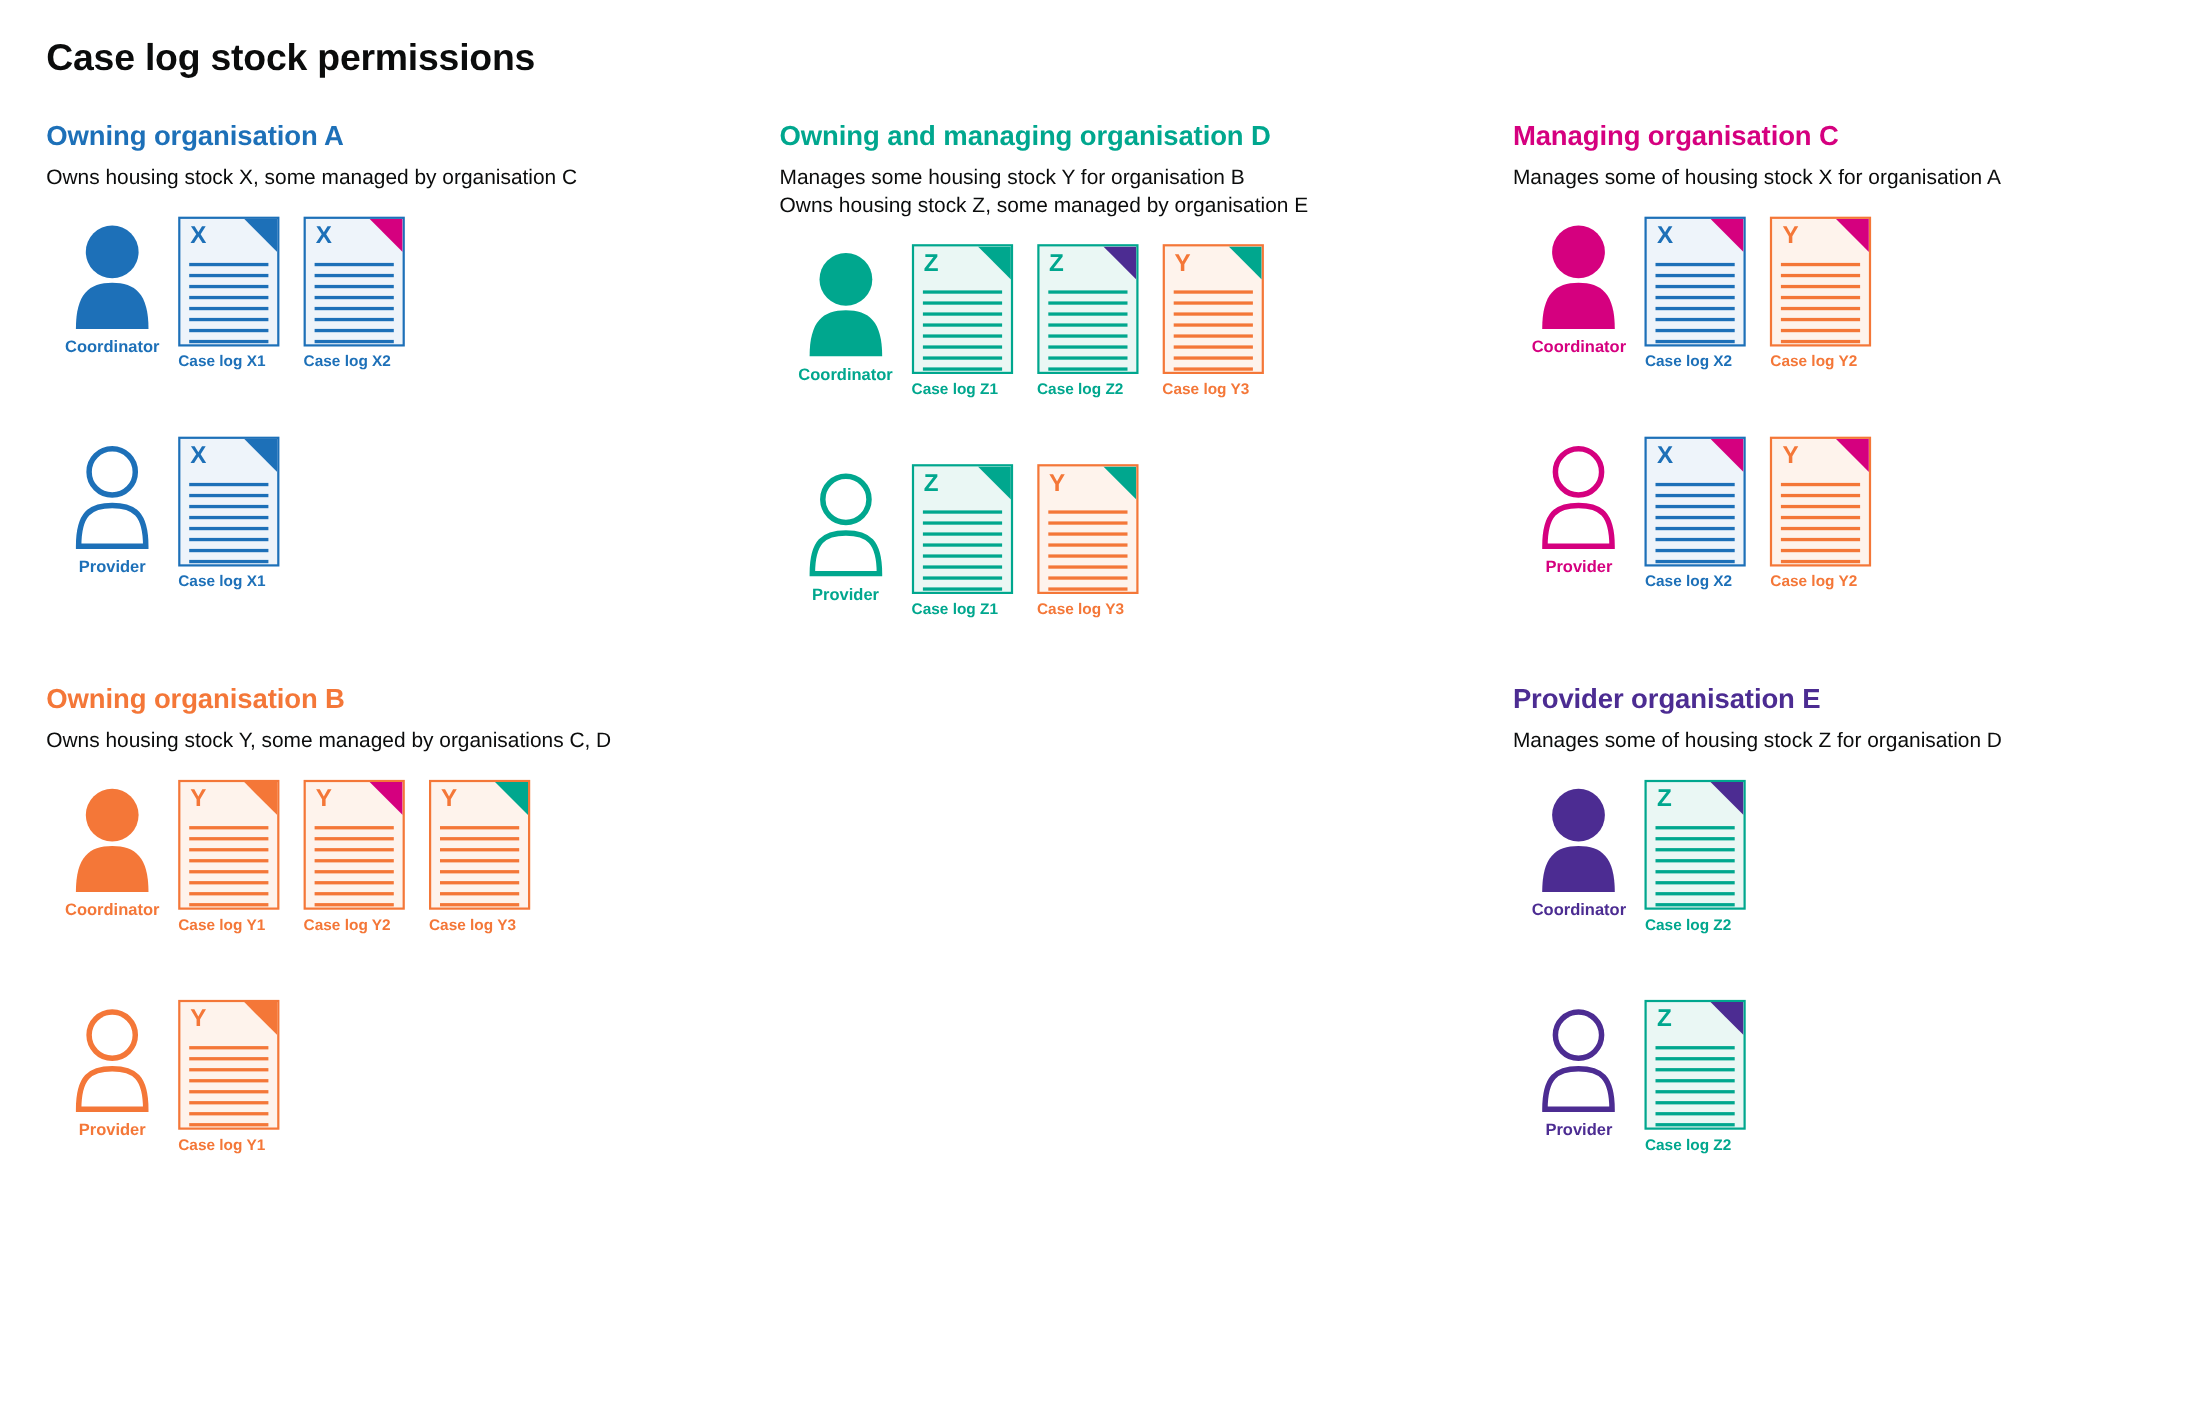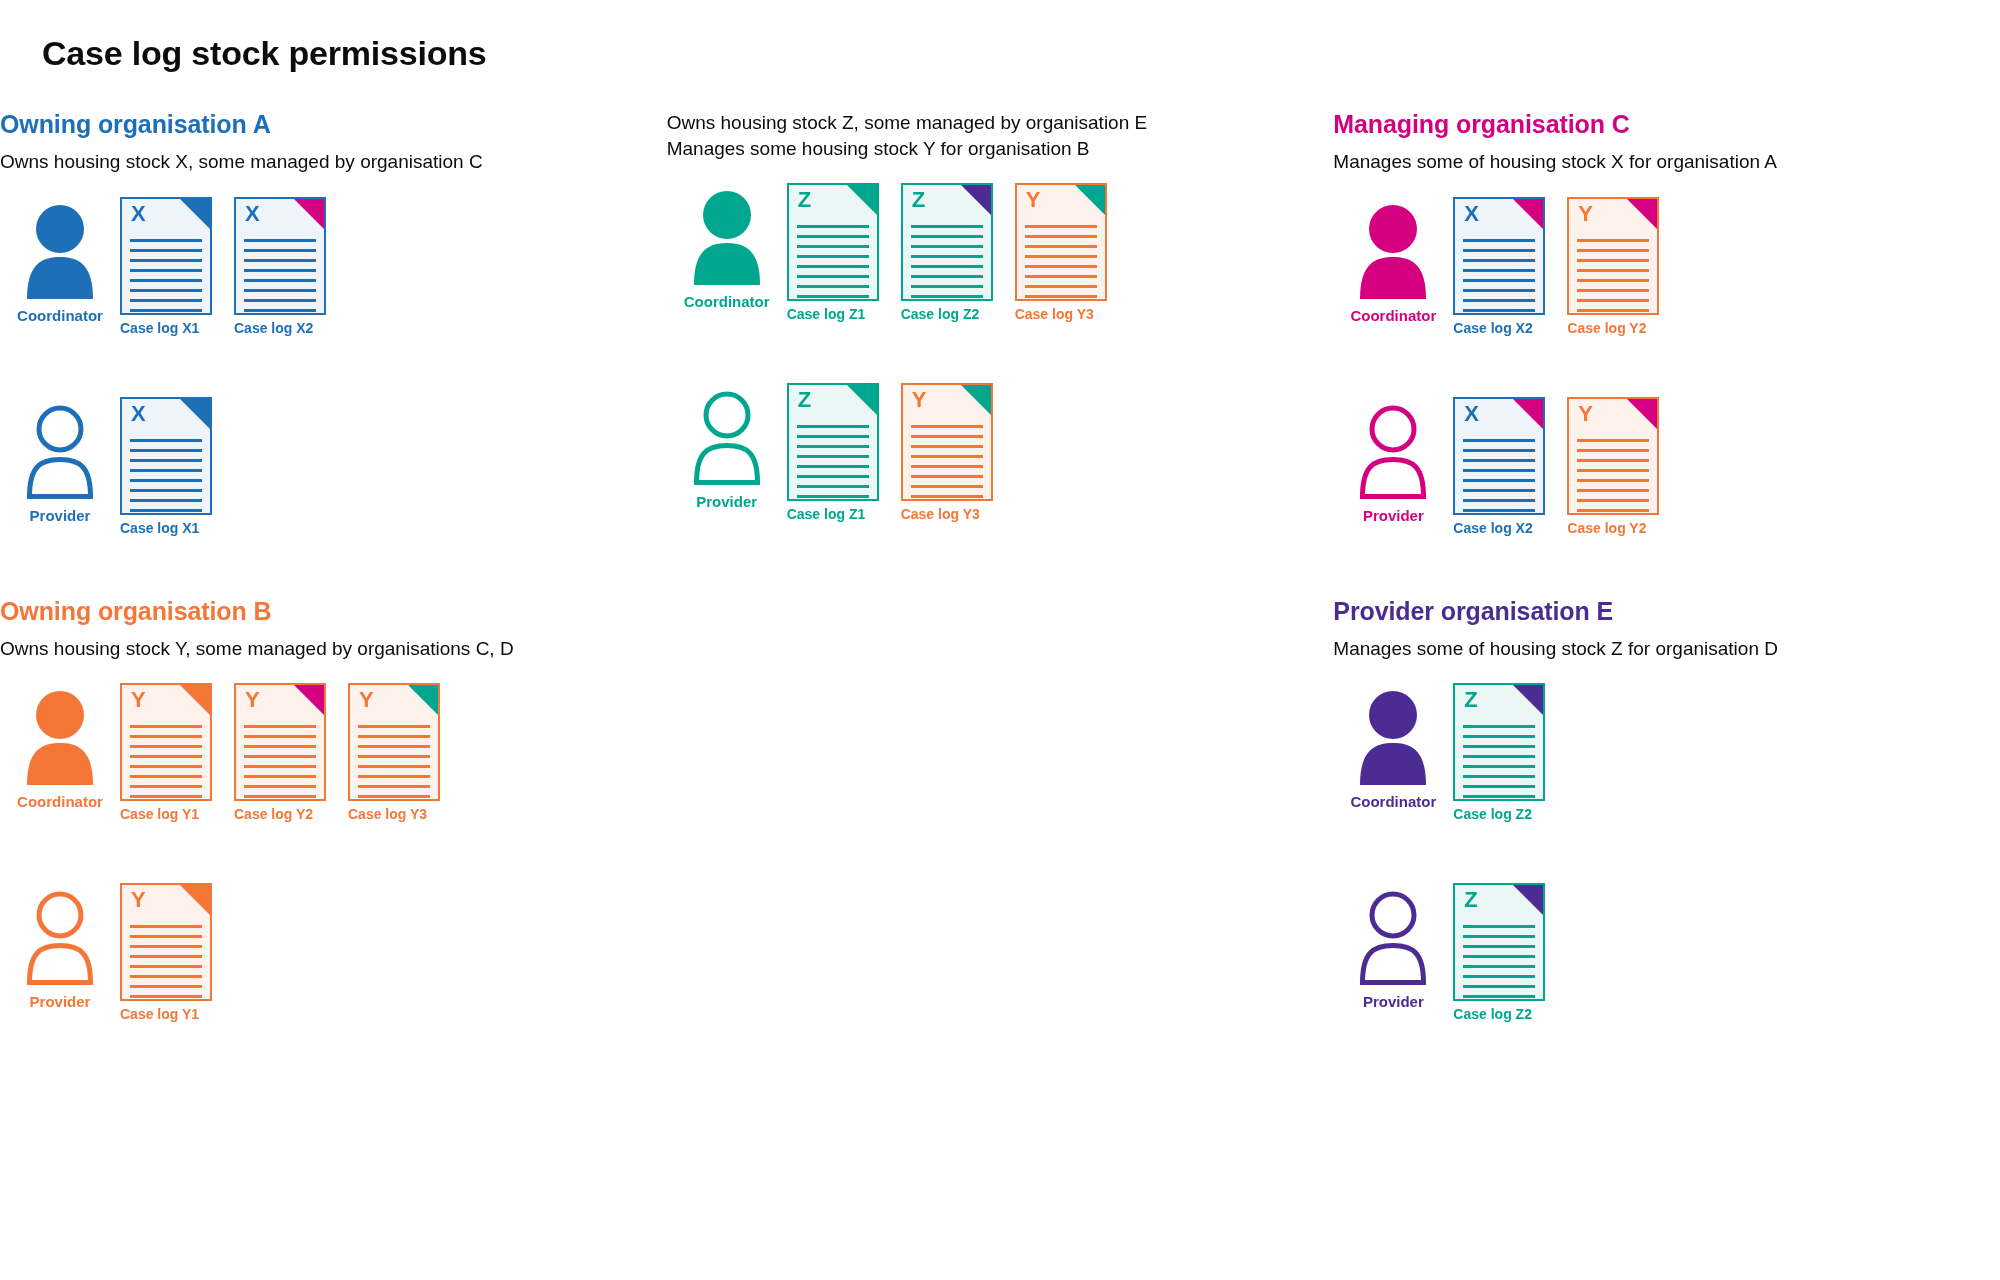--- a/index.html
+++ b/index.html
@@ -39,20 +39,21 @@
     top: 110px;
     width: 2000px;
   }
   .org-row {
     display: flex;
     flex-direction: row;
     align-items: flex-start;
   }
   .org-col {
     width: 683px;
+    padding-left: 42px;
     box-sizing: border-box;
   }
   .org-col.empty { }
 
   .org-title {
     font-size: 25px;
     font-weight: bold;
     margin: 0 0 10px 0;
     letter-spacing: -0.1px;
   }
@@ -222,23 +223,24 @@
                     <i style="background:#1d70b8;"></i>
                   </div>
                   <span class="corner" style="border-color: transparent #1d70b8 transparent transparent;"></span>
                 </div>
                 <div class="doc-caption" style="color:#1d70b8;">Case log X1</div>
               </div>
             </div>
           </div>
         </div>
         <div class="org-col">
+          <div class="org-title" style="color:#00a78e;">Owning and managing organisation D</div>
           <div class="org-desc">
+            <div>Manages some housing stock Y for organisation B</div>
             <div>Owns housing stock Z, some managed by organisation E</div>
-            <div>Manages some housing stock Y for organisation B</div>
           </div>
           <div class="role-row">
             <div class="role-person">
               <svg class="person-svg" width="78" height="96" viewBox="0 0 78 96">
                 <circle cx="39" cy="26" r="24" fill="#00a78e"></circle>
                 <path d="M6 96 C6 64 18 54 39 54 C60 54 72 64 72 96 Z" fill="#00a78e"></path>
               </svg>
               <div class="role-label" style="color:#00a78e;">Coordinator</div>
             </div>
             <div class="docs">

